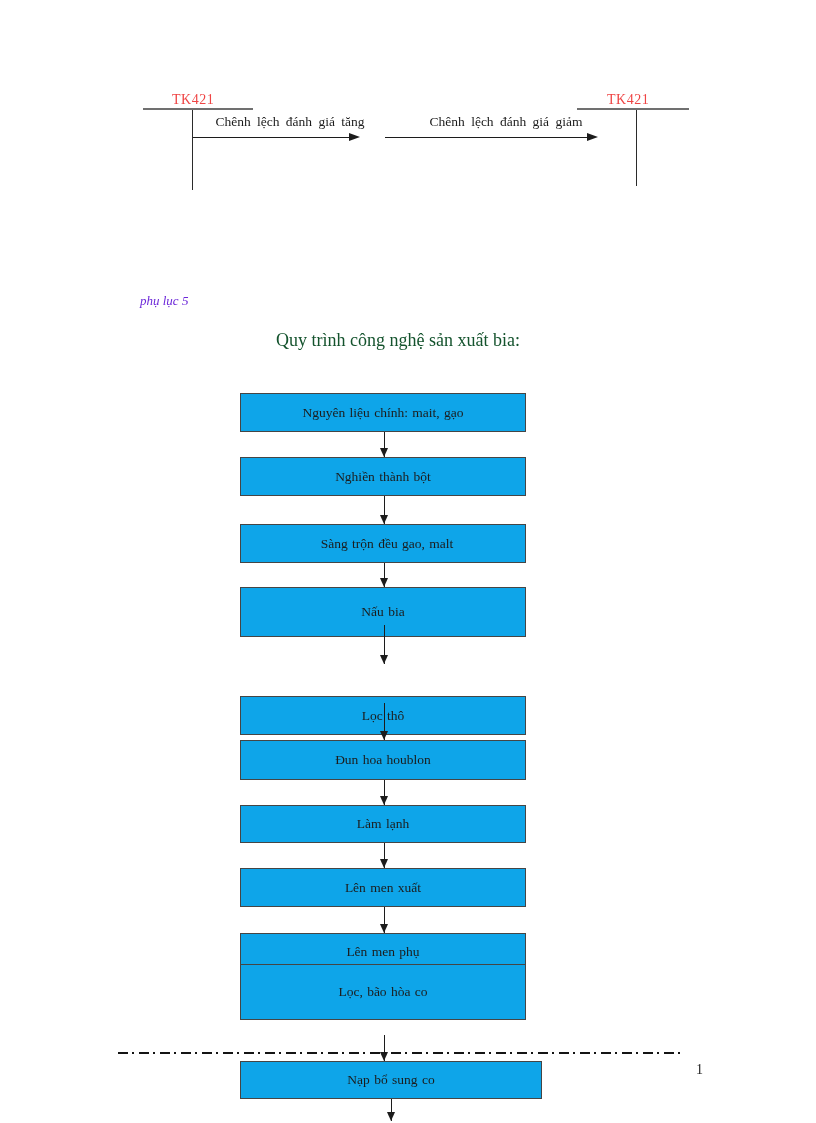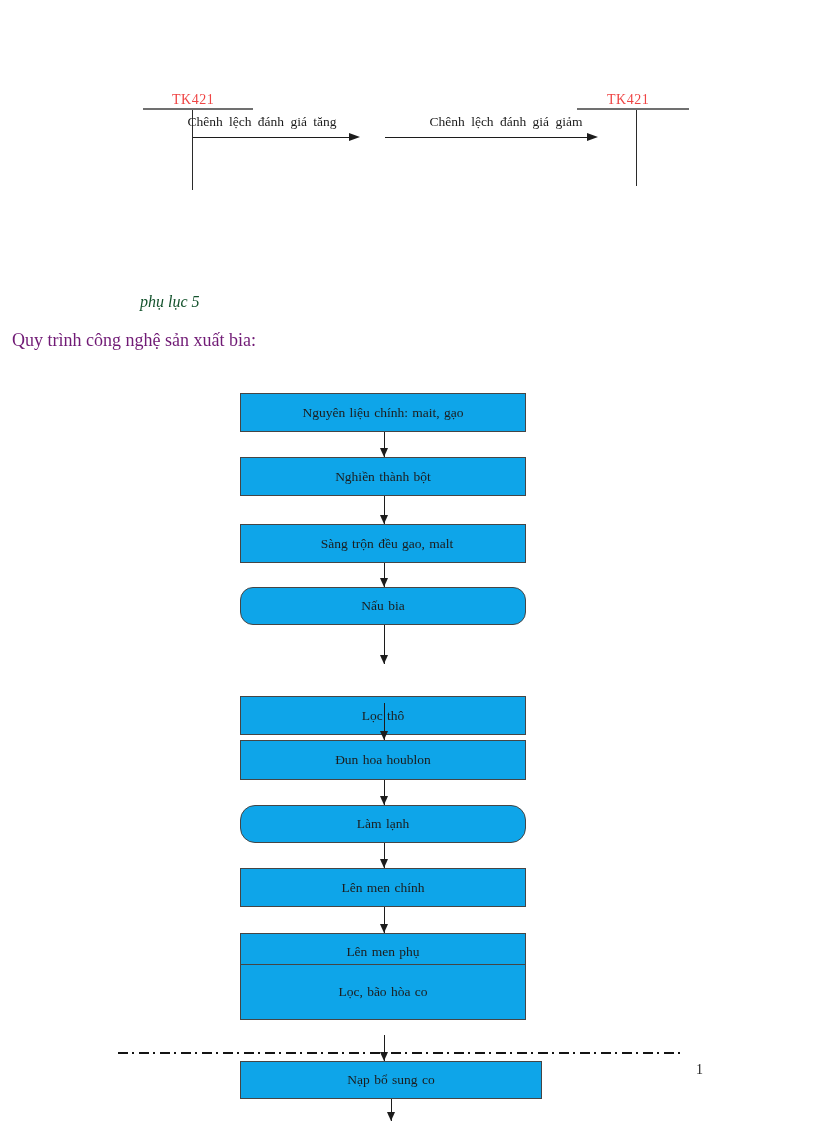--- a/index.html
+++ b/index.html
@@ -49,31 +49,30 @@
     word-spacing:3px;
     text-align:center;
     white-space:nowrap;
     color:#1c1c1c;
   }
   
   .appendix{
     position:absolute;
     left:140px;top:293px;
     font-style:italic;
-    font-size:16px;
-    color:#14532d;
+    font-size:13px;
+    color:#6d28d9;
   }
   .flow-title{
     position:absolute;
     left:0;top:330px;
     width:796px;
-    text-align:left;
+    text-align:center;
     font-size:18px;
-    color:#701a75;
-    padding-left:12px;
+    color:#14532d;
   }
   
   .fbox{
     position:absolute;
     left:240px;
     width:286px;
     border:1px solid #454545;
     background:#0ea5e9;
     display:flex;
     align-items:center;
@@ -119,21 +118,21 @@
 <body>
 
 <div class="page">
 
   <div>
 
     <span class="tk-title" style="left:172px;top:92px;">TK421</span>
     <div class="tk-rule" style="left:143px;top:108px;width:110px;"></div>
     <div class="tk-stem" style="left:192px;top:110px;height:80px;"></div>
 
-    <span class="harrow-label" style="left:180px;top:114px;width:164px;">Chênh lệch đánh giá tăng</span>
+    <span class="harrow-label" style="left:208px;top:114px;width:164px;">Chênh lệch đánh giá tăng</span>
     <div class="harrow" style="left:193px;top:137px;width:156px;"></div>
 
     <span class="harrow-label" style="left:418px;top:114px;width:176px;">Chênh lệch đánh giá giảm</span>
     <div class="harrow" style="left:385px;top:137px;width:202px;"></div>
 
     <span class="tk-title" style="left:607px;top:92px;">TK421</span>
     <div class="tk-rule" style="left:577px;top:108px;width:112px;"></div>
     <div class="tk-stem" style="left:636px;top:110px;height:76px;"></div>
   </div>
 
@@ -145,33 +144,33 @@
 
     <div class="fbox" style="top:393px;height:39px;">Nguyên liệu chính: mait, gạo</div>
     <div class="vconn" style="top:432px;height:25px;"></div>
 
     <div class="fbox" style="top:457px;height:39px;">Nghiền thành bột</div>
     <div class="vconn" style="top:496px;height:28px;"></div>
 
     <div class="fbox" style="top:524px;height:39px;padding-left:8px;">Sàng trộn đều gao, malt</div>
     <div class="vconn" style="top:563px;height:24px;"></div>
 
-    <div class="fbox" style="top:587px;height:38px;border-radius:13px;">Nấu bia</div>
+    <div class="fbox" style="top:587px;height:50px;">Nấu bia</div>
     <div class="vconn" style="top:625px;height:39px;"></div>
 
     <div class="fbox" style="top:696px;height:39px;">Lọc thô</div>
     <div class="vconn" style="top:703px;height:37px;"></div>
 
     <div class="fbox" style="top:740px;height:40px;">Đun hoa houblon</div>
     <div class="vconn" style="top:780px;height:25px;"></div>
 
-    <div class="fbox" style="top:805px;height:38px;border-radius:15px;">Làm lạnh</div>
+    <div class="fbox" style="top:805px;height:38px;">Làm lạnh</div>
     <div class="vconn" style="top:843px;height:25px;"></div>
 
-    <div class="fbox" style="top:868px;height:39px;">Lên men chính</div>
+    <div class="fbox" style="top:868px;height:39px;">Lên men xuất</div>
     <div class="vconn" style="top:907px;height:26px;"></div>
 
     <div class="fbox" style="top:933px;height:38px;">Lên men phụ</div>
     <div class="vconn" style="top:971px;height:25px;"></div>
 
     <div class="fbox" style="top:964px;height:56px;">Lọc, bão hòa co</div>
     <div class="vconn" style="top:1035px;height:26px;"></div>
 
     <div class="fbox wide" style="top:1061px;height:38px;">Nạp bổ sung co</div>
     <div class="vconn" style="left:391px;top:1099px;height:22px;"></div>

